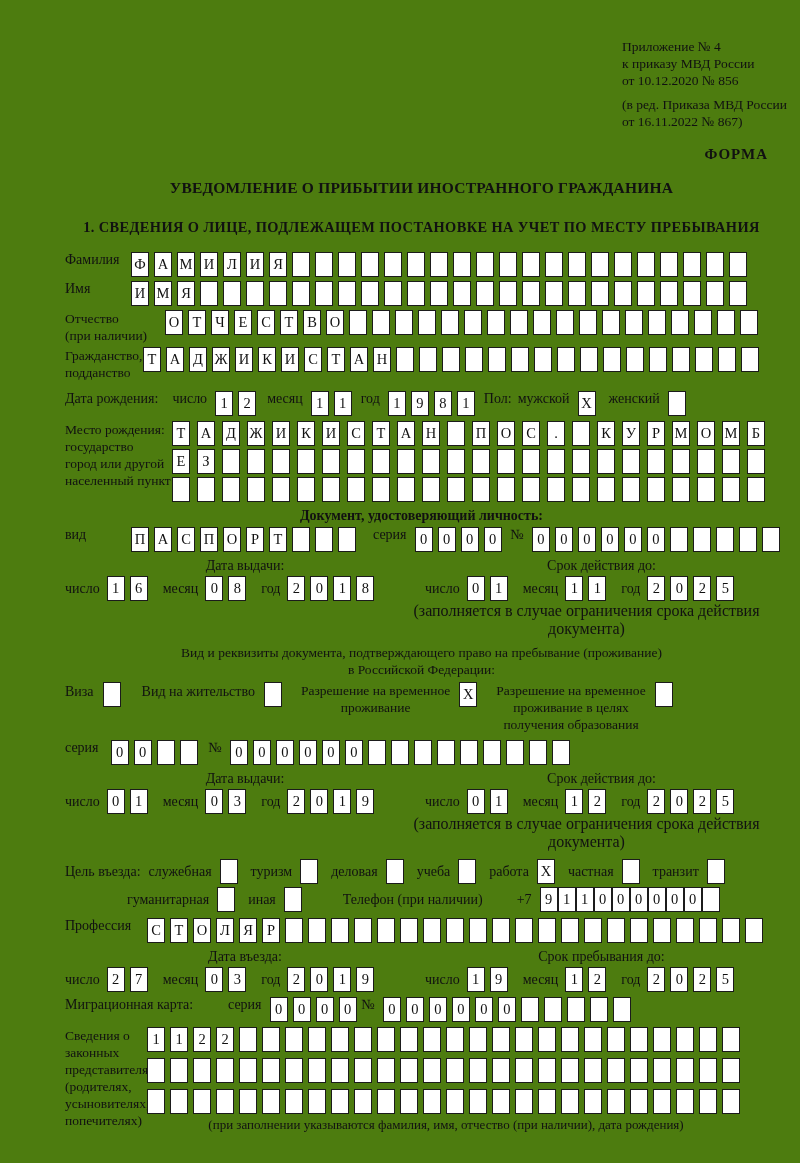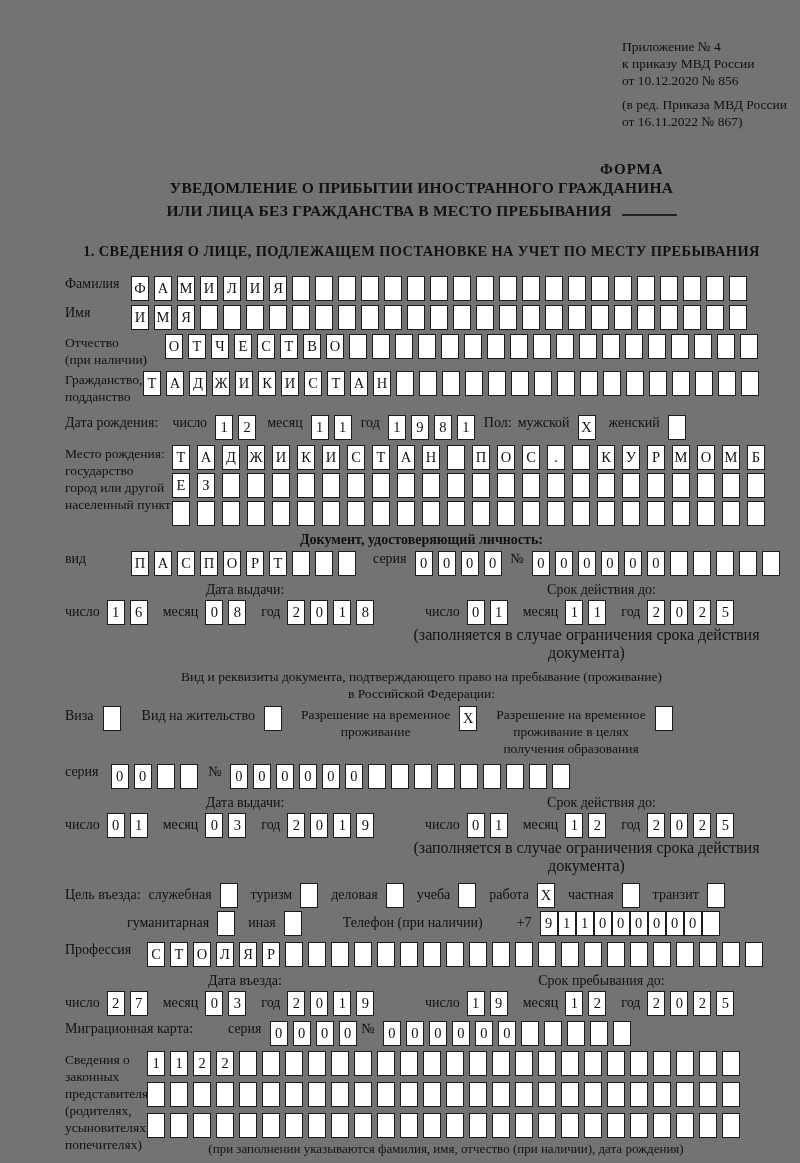--- a/index.html
+++ b/index.html
@@ -1,23 +1,23 @@
 <!DOCTYPE html>
 <html><head>
 <meta charset="utf-8">
 <style>
   html,body{margin:0;padding:0;background:#e8e8e8;}
   .page{
-    position:relative;width:800px;height:1163px;margin:0 auto;background:#737373;
+    position:relative;width:800px;height:1163px;margin:0 auto;background:#4d7c0f;
     color:#111;font-family:"Liberation Serif","DejaVu Serif",serif;
     box-sizing:border-box;padding:38px 22px 10px 65px;overflow:hidden;
   }
   .appendix{position:absolute;top:38px;left:622px;font-size:13px;line-height:1.45;}
   .appendix .edition{margin-top:7px;}
-  .forma{position:absolute;top:146px;left:600px;width:168px;font-weight:700;font-size:15px;letter-spacing:1px;margin-top:15px;}
+  .forma{position:absolute;top:146px;left:600px;width:168px;text-align:right;font-weight:700;font-size:15px;letter-spacing:1px;}
   .title{margin-top:138px;text-align:center;font-weight:700;font-size:15.5px;line-height:1.5;letter-spacing:.2px;}
   .blank-line{display:inline-block;width:55px;border-bottom:2px solid #222;margin-left:10px;}
   .section-heading{margin-top:20px;font-weight:700;font-size:14.4px;text-align:center;letter-spacing:.4px;white-space:nowrap;}
   .row{display:flex;align-items:flex-start;margin-top:4px;}
   .row.top{align-items:flex-start;}
   .lbl,.dlbl,.olbl{font-size:14px;flex:none;}
   .lbl-line{font-size:13.5px;line-height:17px;}
   .w66{width:66px;} .w78{width:78px;} .w100{width:100px;} .w107{width:107px;} .w82{width:82px;} .w163{width:163px;}
   .boxes{display:inline-flex;flex:none;}
   .cell{
@@ -67,21 +67,20 @@
       </div>
     <div class="edition">
         <div class="lbl-line">(в ред. Приказа МВД России</div>
         <div class="lbl-line">от 16.11.2022 № 867)</div>
       </div>
   </div>
   <div class="forma">ФОРМА</div>
 
   <div class="title">
     <div>УВЕДОМЛЕНИЕ О ПРИБЫТИИ ИНОСТРАННОГО ГРАЖДАНИНА</div>
-    <div><span>ИЛИ ЛИЦА БЕЗ ГРАЖДАНСТВА В МЕСТО ПРЕБЫВАНИЯ</span><span class="blank-line"></span></div>
   </div>
 
   <div class="section-heading" style="margin-top:20px;">1. СВЕДЕНИЯ О ЛИЦЕ, ПОДЛЕЖАЩЕМ ПОСТАНОВКЕ НА УЧЕТ ПО МЕСТУ ПРЕБЫВАНИЯ</div>
 
   <div class="row" style="margin-top:16px;">
     <div class="lbl w66">Фамилия</div>
     <div class="boxes">
         <span class="cell">Ф</span>
         <span class="cell">А</span>
         <span class="cell">М</span>

